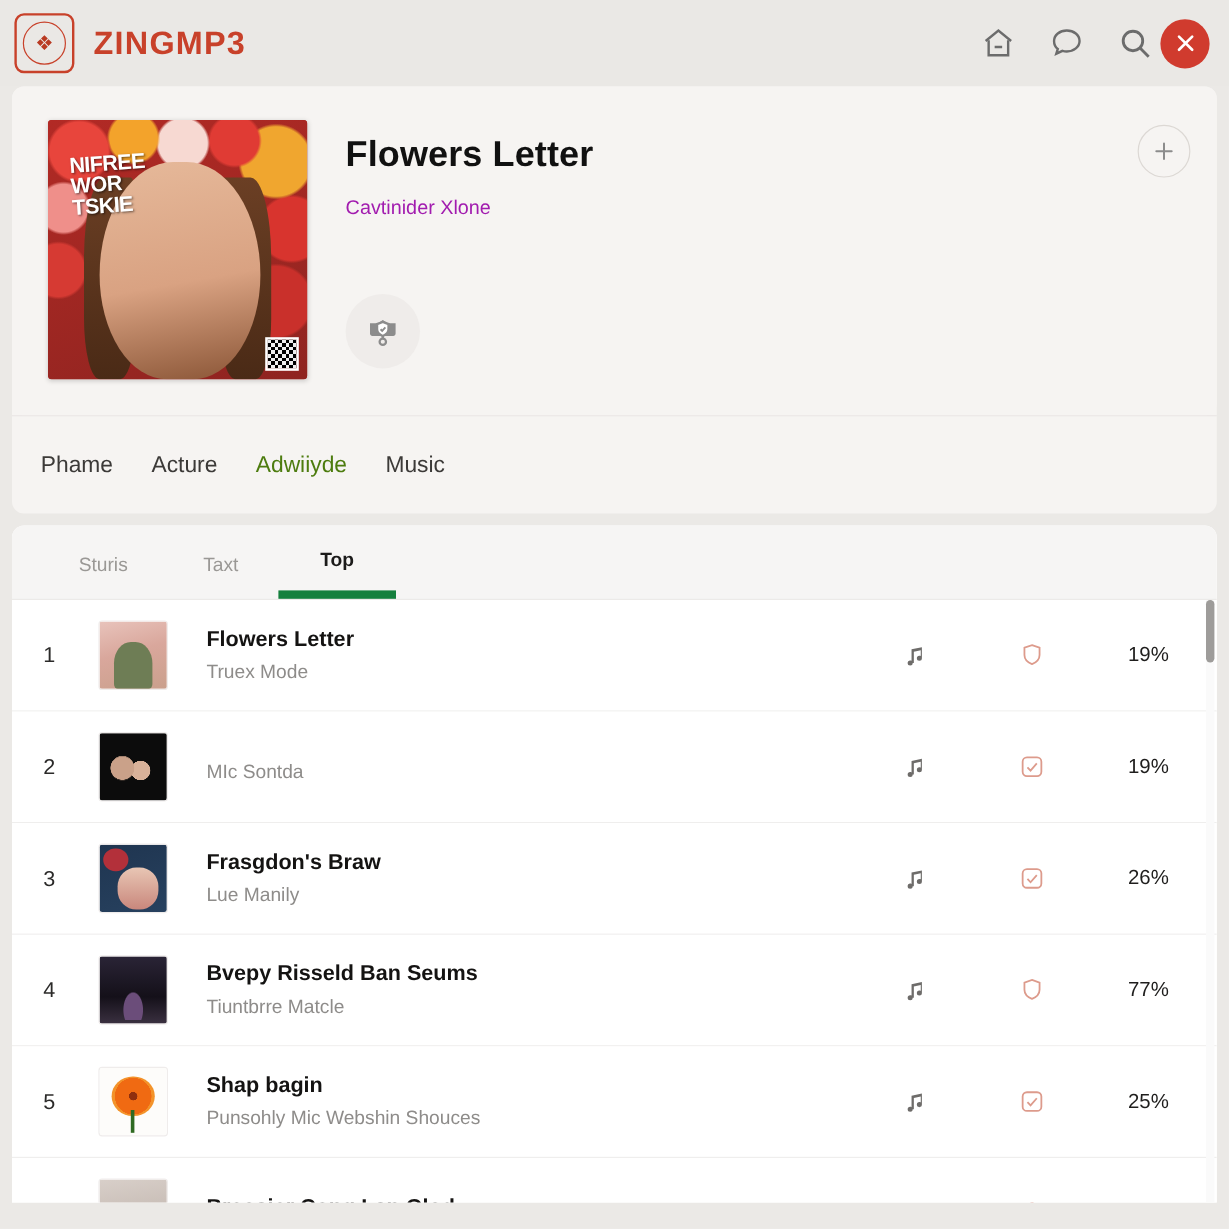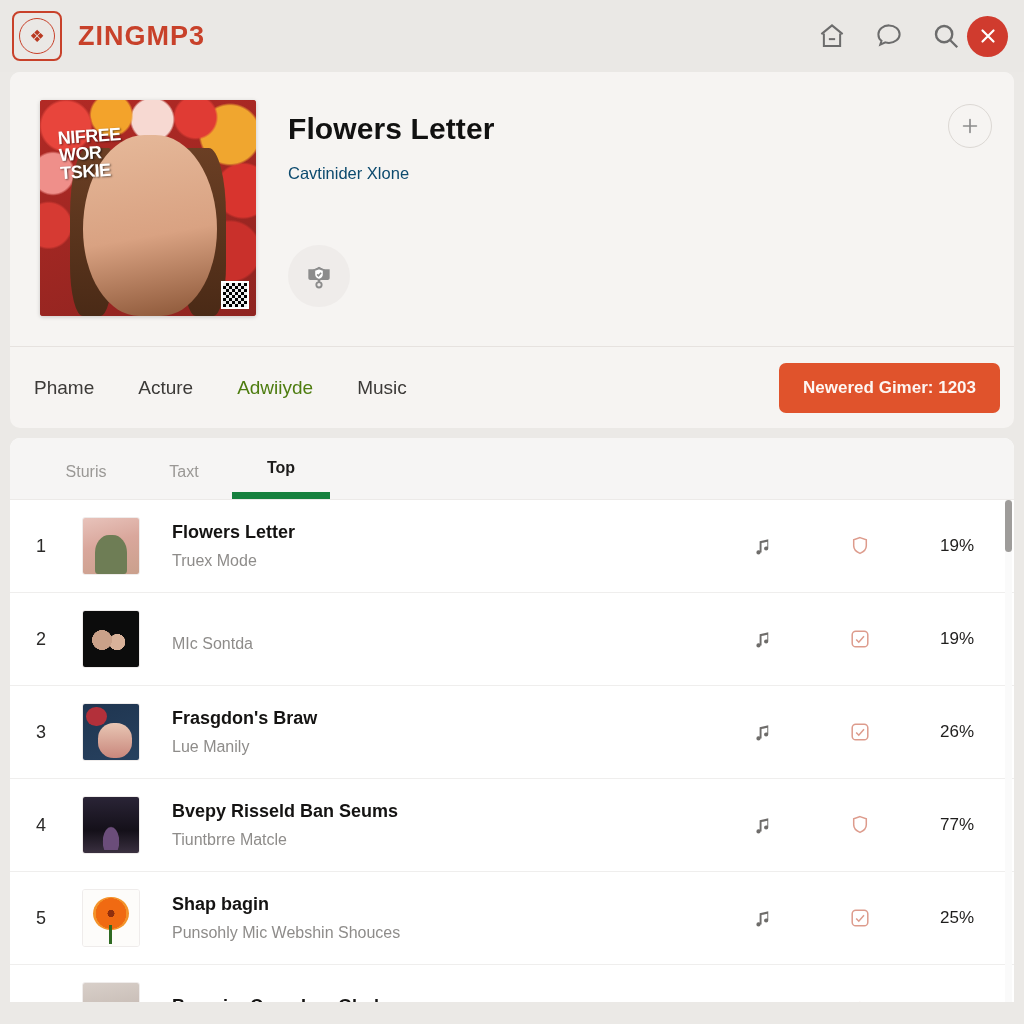--- a/index.html
+++ b/index.html
@@ -109,21 +109,21 @@
     width: 28px; height: 28px;
     background:
       repeating-linear-gradient(0deg,#111 0 3px,#fff 3px 6px),
       repeating-linear-gradient(90deg,#111 0 3px,#fff 3px 6px);
     background-blend-mode: difference;
     border: 2px solid #fff;
   }
 
   .hero-info { padding-left: 32px; padding-top: 12px; flex: 1 1 auto; }
   .hero-title { font-size: 30px; font-weight: bold; color: #111; letter-spacing: .1px; }
-  .hero-sub { margin-top: 18px; font-size: 16.5px; color: #0c4a6e; }
+  .hero-sub { margin-top: 18px; font-size: 16.5px; color: #a21caf; }
   .badge-btn {
     margin-top: 62px;
     width: 62px; height: 62px; border-radius: 50%;
     background: #efecea; border: none;
     display: flex; align-items: center; justify-content: center;
     cursor: pointer;
   }
   .badge-btn svg { width: 32px; height: 32px; color: #8c8c8c; }
   .add-btn {
     position: absolute; right: 22px; top: 32px;
@@ -137,21 +137,21 @@
   
   .tabstrip {
     background: #f6f4f2;
     border-top: 1px solid #e6e2df;
     border-radius: 0 0 10px 10px;
     height: 82px;
     display: flex; align-items: center;
     padding: 0 14px 0 12px;
     margin: 0 10px 10px 10px;
   }
-  .tabs { display: flex; align-items: center; gap: 20px; }
+  .tabs { display: flex; align-items: center; gap: 8px; }
   .tab {
     font-size: 19px; color: #3c3a38;
     padding: 6px 12px; background: none; border: none;
     cursor: pointer; font-family: inherit;
   }
   .tab.muted { color: #4d7c0f; }
   .tabstrip-spacer { flex: 1 1 auto; }
   .cta {
     background: #e0532c; color: #fdf6f2;
     border: none; border-radius: 7px;
@@ -320,21 +320,20 @@
 </div>
 
 <div class="tabstrip">
   <div class="tabs">
     <button class="tab">Phame</button>
     <button class="tab">Acture</button>
     <button class="tab muted">Adwiiyde</button>
     <button class="tab">Music</button>
   </div>
   <div class="tabstrip-spacer"></div>
-  <button class="cta">Newered Gimer: 1203</button>
 </div>
 
 <div class="panel">
   <div class="panel-head">
     <div class="col-head col-sturis">Sturis</div>
     <div class="col-head col-taxt">Taxt</div>
     <div class="col-head col-top">Top</div>
   </div>
 
   <div>

